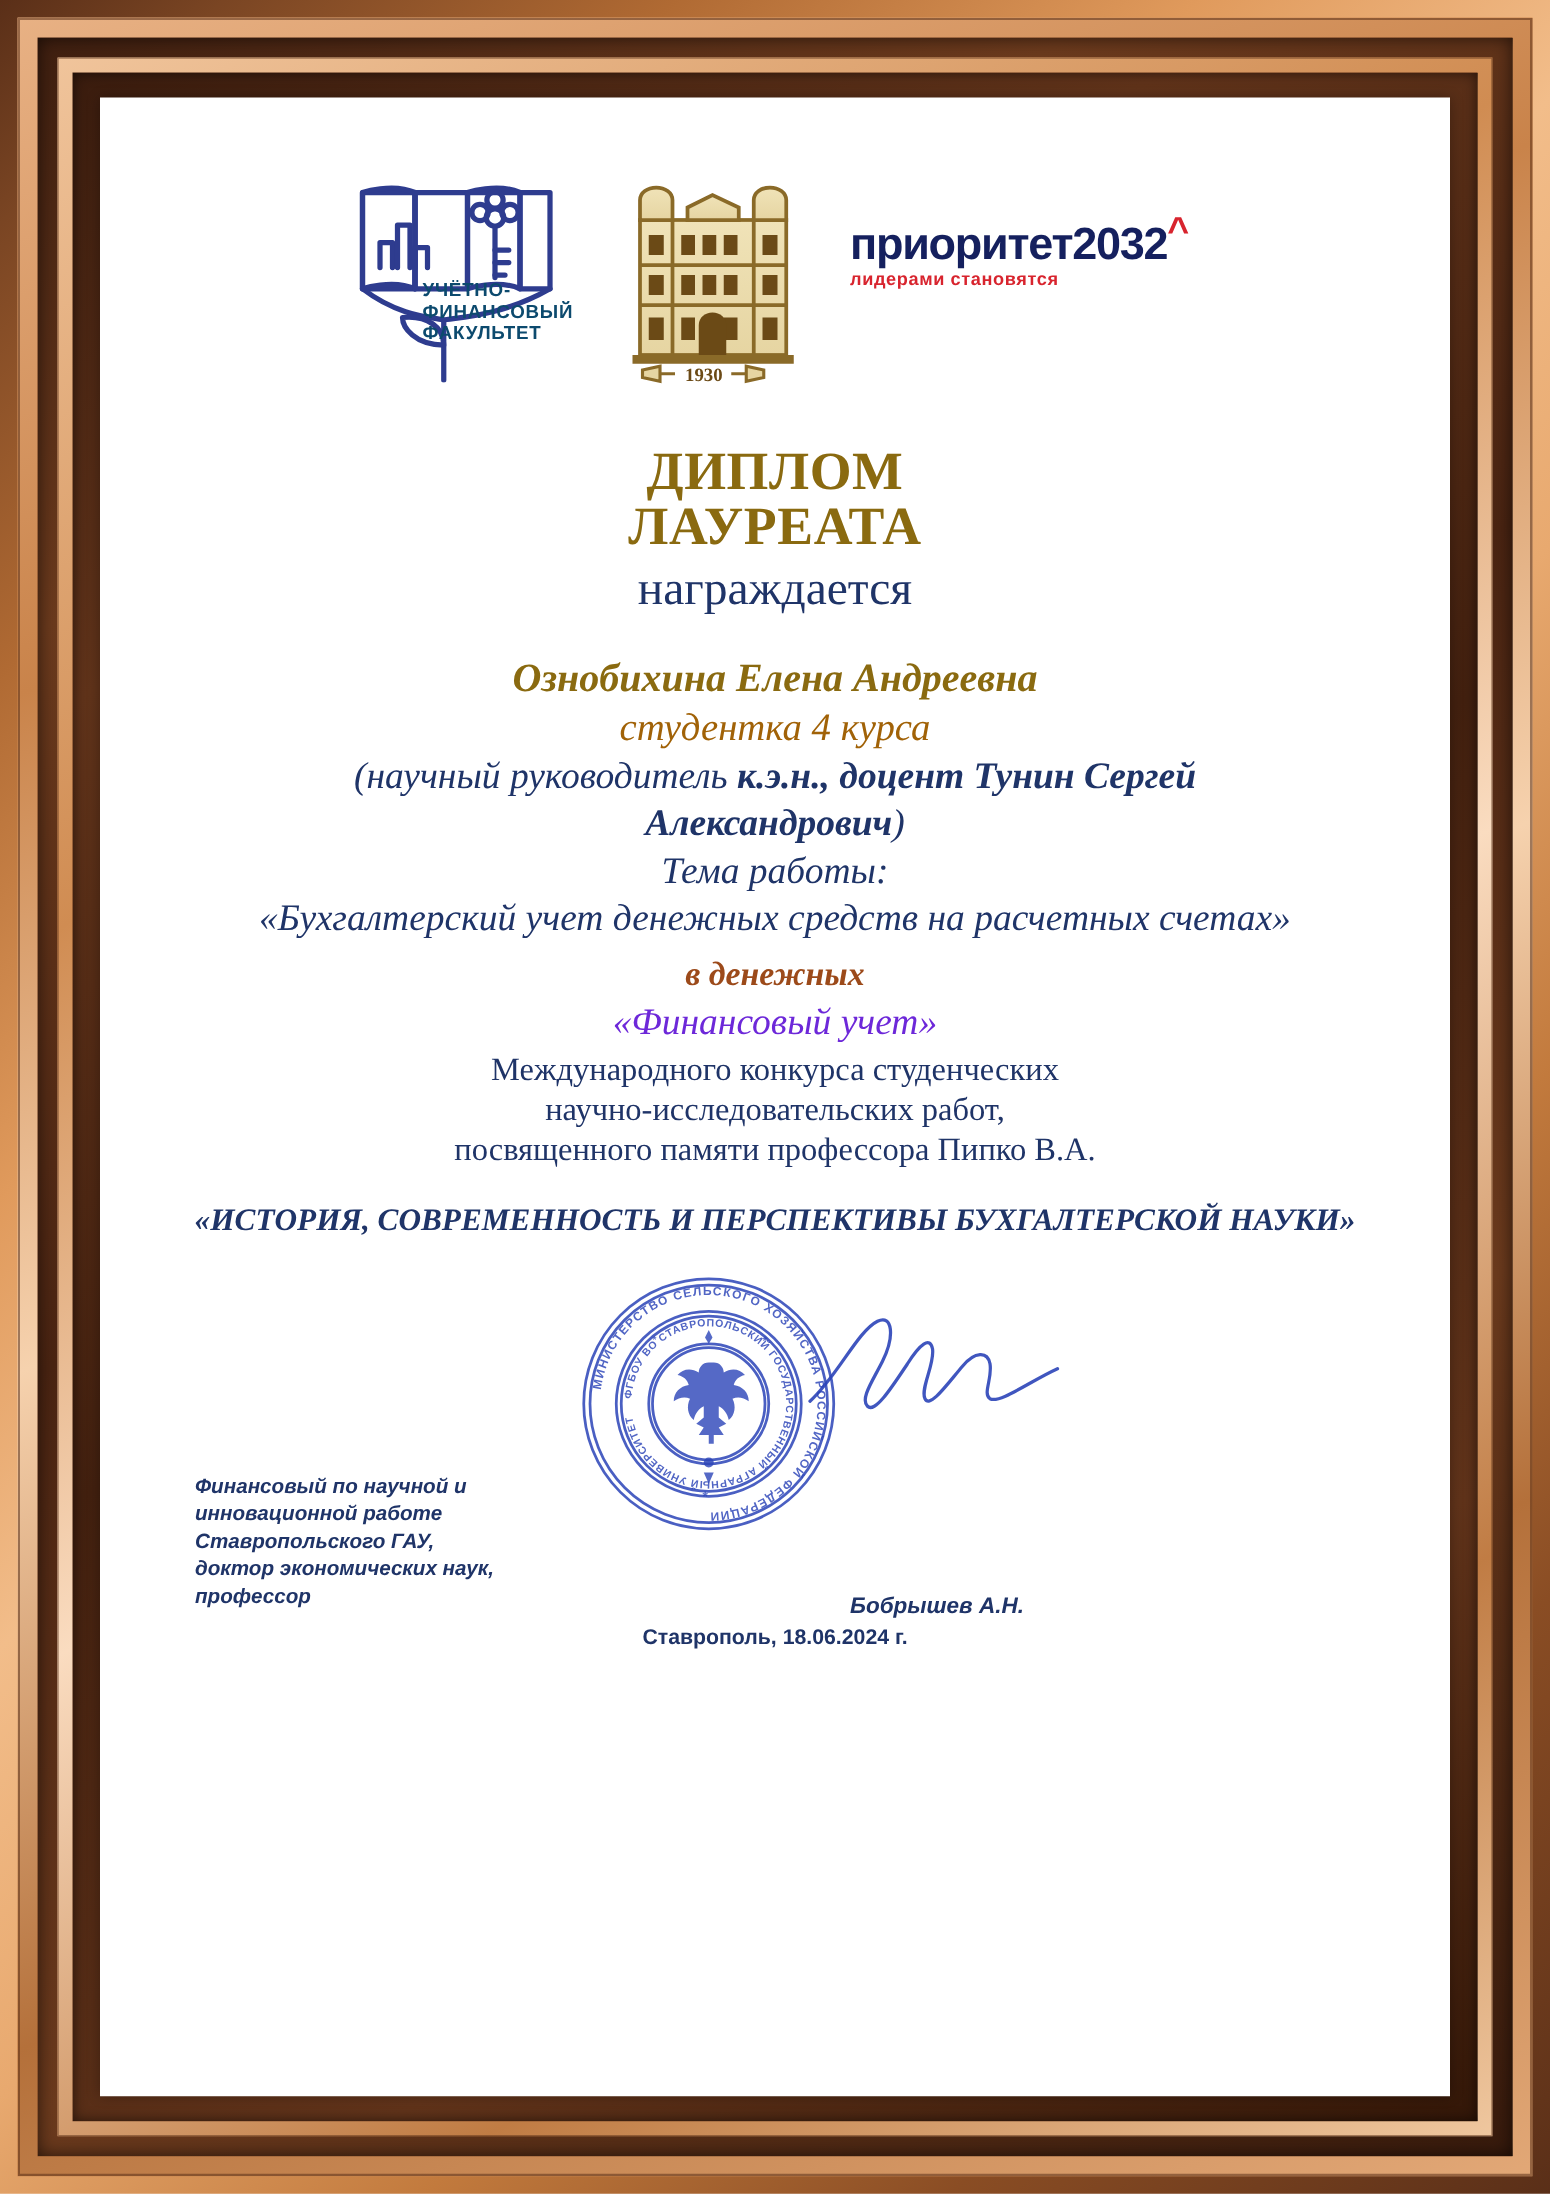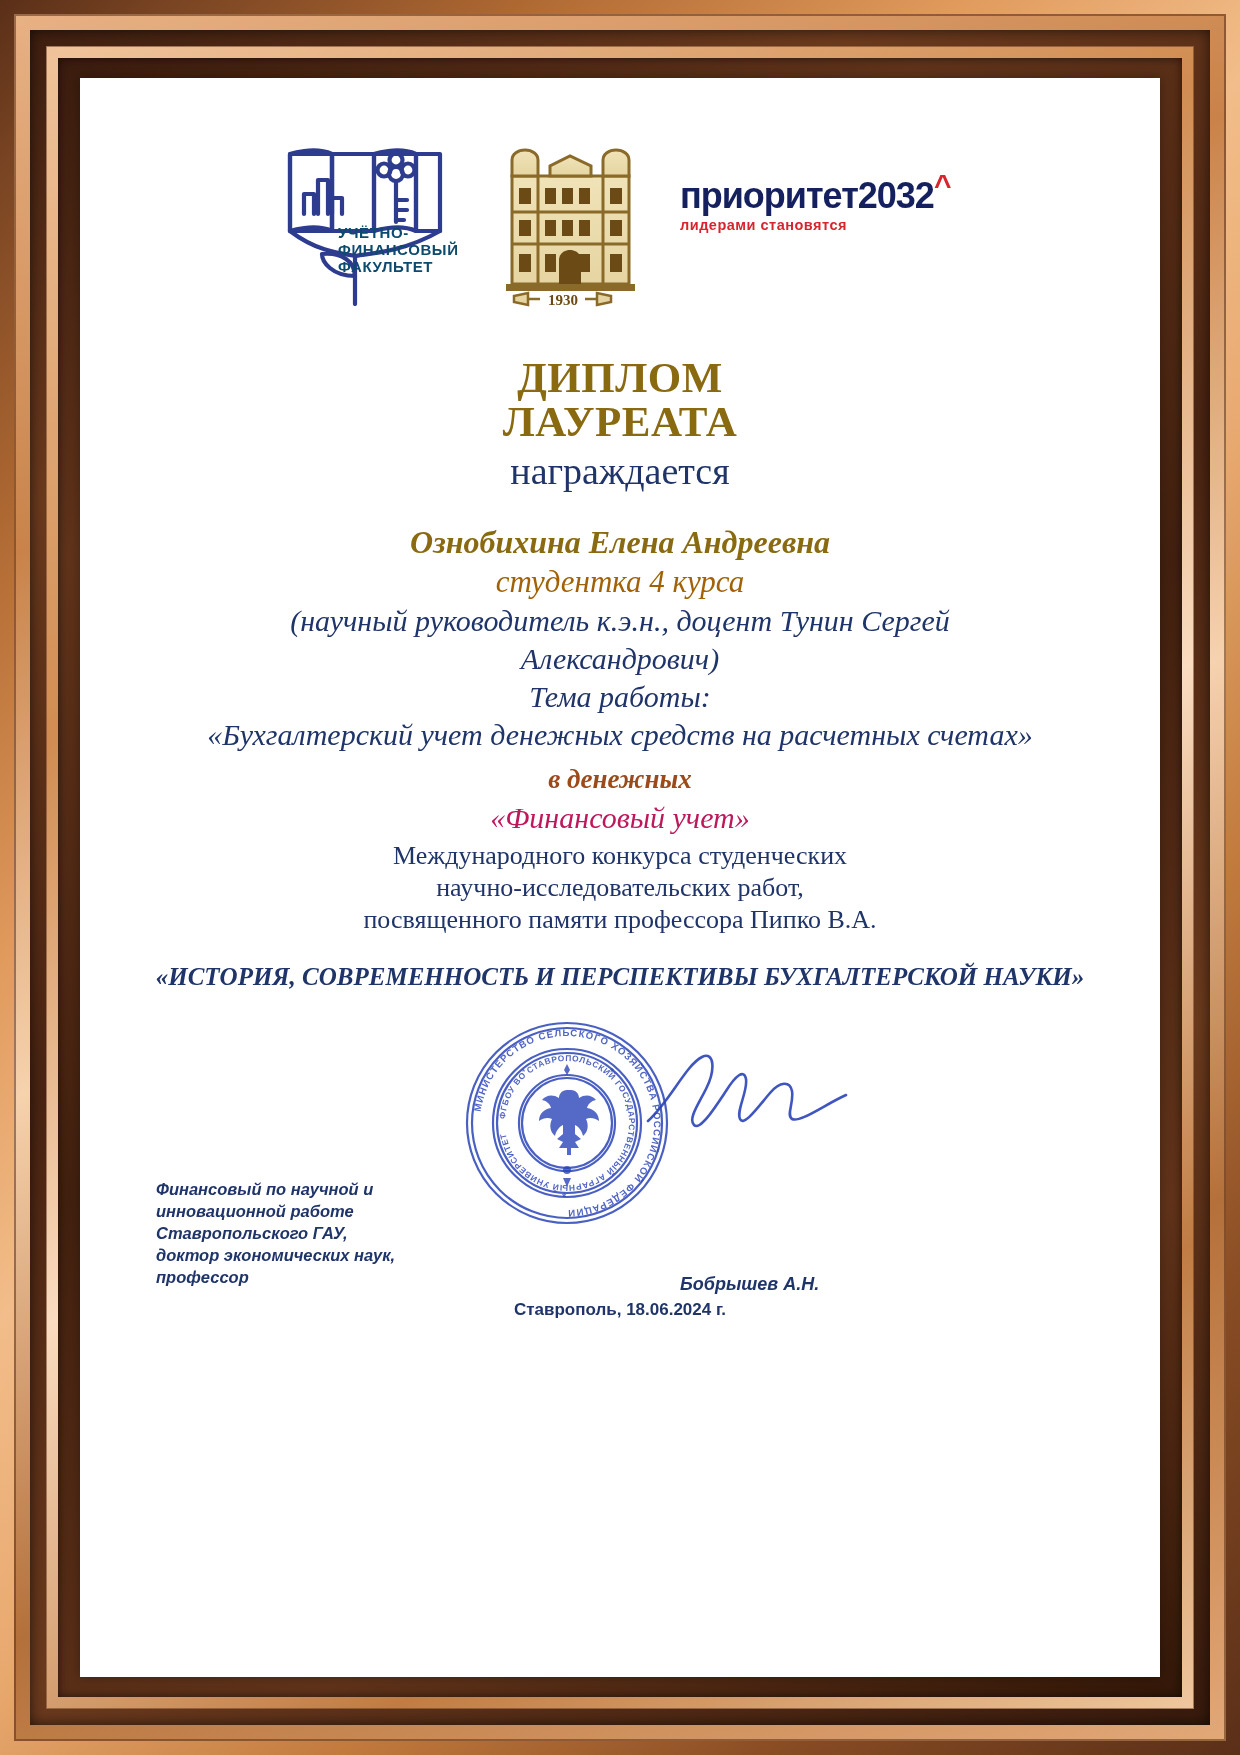--- a/index.html
+++ b/index.html
@@ -104,37 +104,37 @@
   }
   .t-course{
     color:#a16207;font-style:italic;
     font-size:31px;line-height:40px;
   }
   .t-supervisor{
     color:#1f3468;font-style:italic;
     font-size:30px;line-height:38px;
     padding:0 110px;
   }
-  .t-supervisor b{font-weight:normal;}
+  .t-supervisor b{font-weight:bold;}
   .t-themelabel{
     color:#1f3468;font-style:italic;
     font-size:30px;line-height:38px;
   }
   .t-theme{
     color:#1f3468;font-style:italic;
     font-size:30px;line-height:38px;
     padding:0 90px;
   }
   .t-nomlabel{
     color:#9c4a1a;font-style:italic;font-weight:bold;
     font-size:27px;line-height:38px;
     margin-top:6px;
   }
   .t-nomination{
-    color:#be185d;font-style:italic;
+    color:#6d28d9;font-style:italic;
     font-size:30px;line-height:40px;
   }
   .t-contest{
     color:#1f3468;
     font-size:26px;line-height:28px;
     margin-top:4px;
   }
   .t-contest-title{
     color:#1f3468;font-style:italic;font-weight:bold;
     font-size:25px;line-height:34px;

